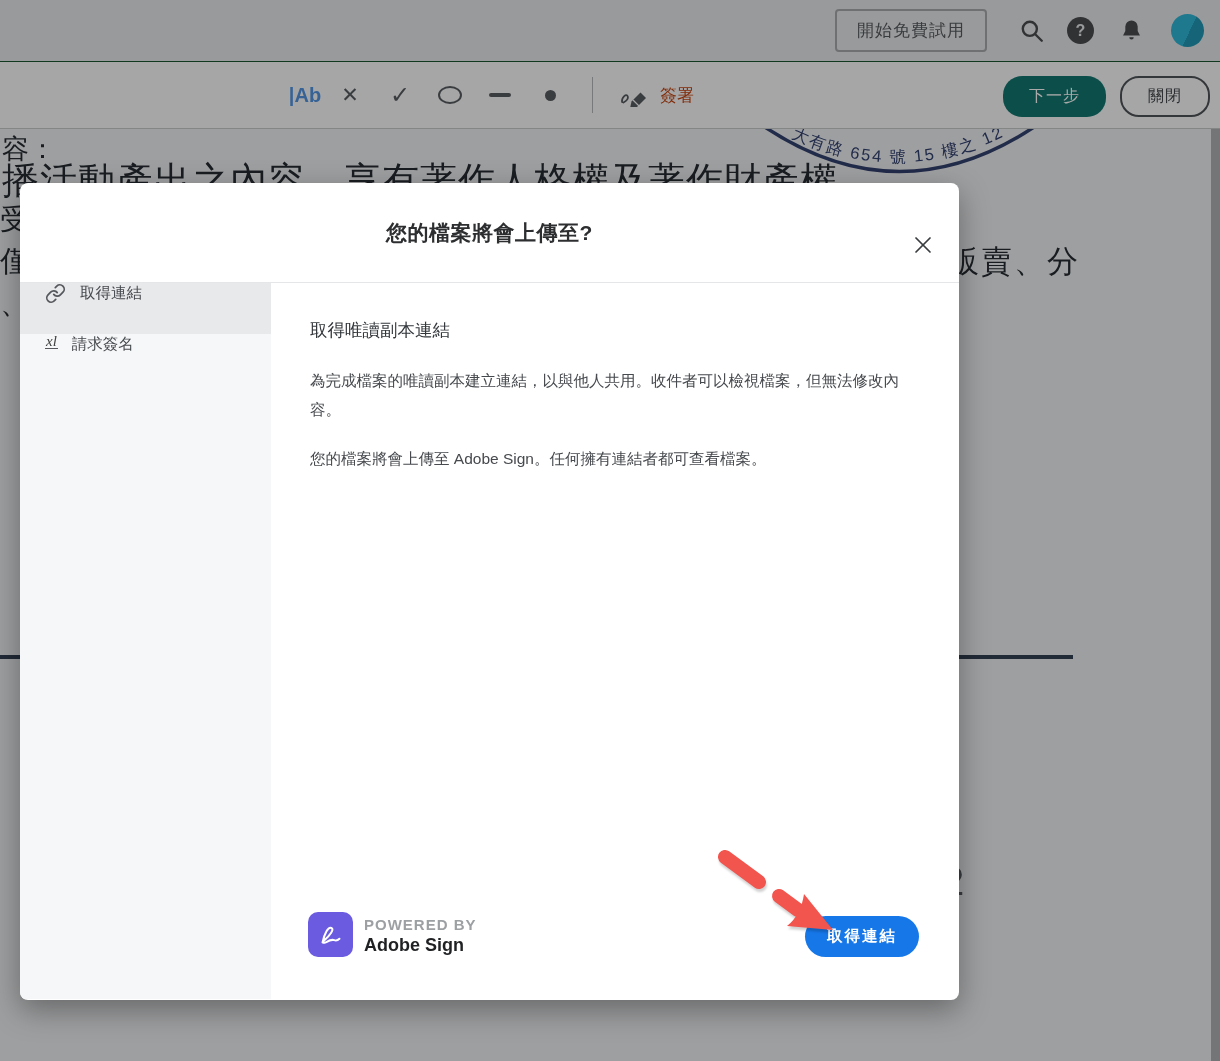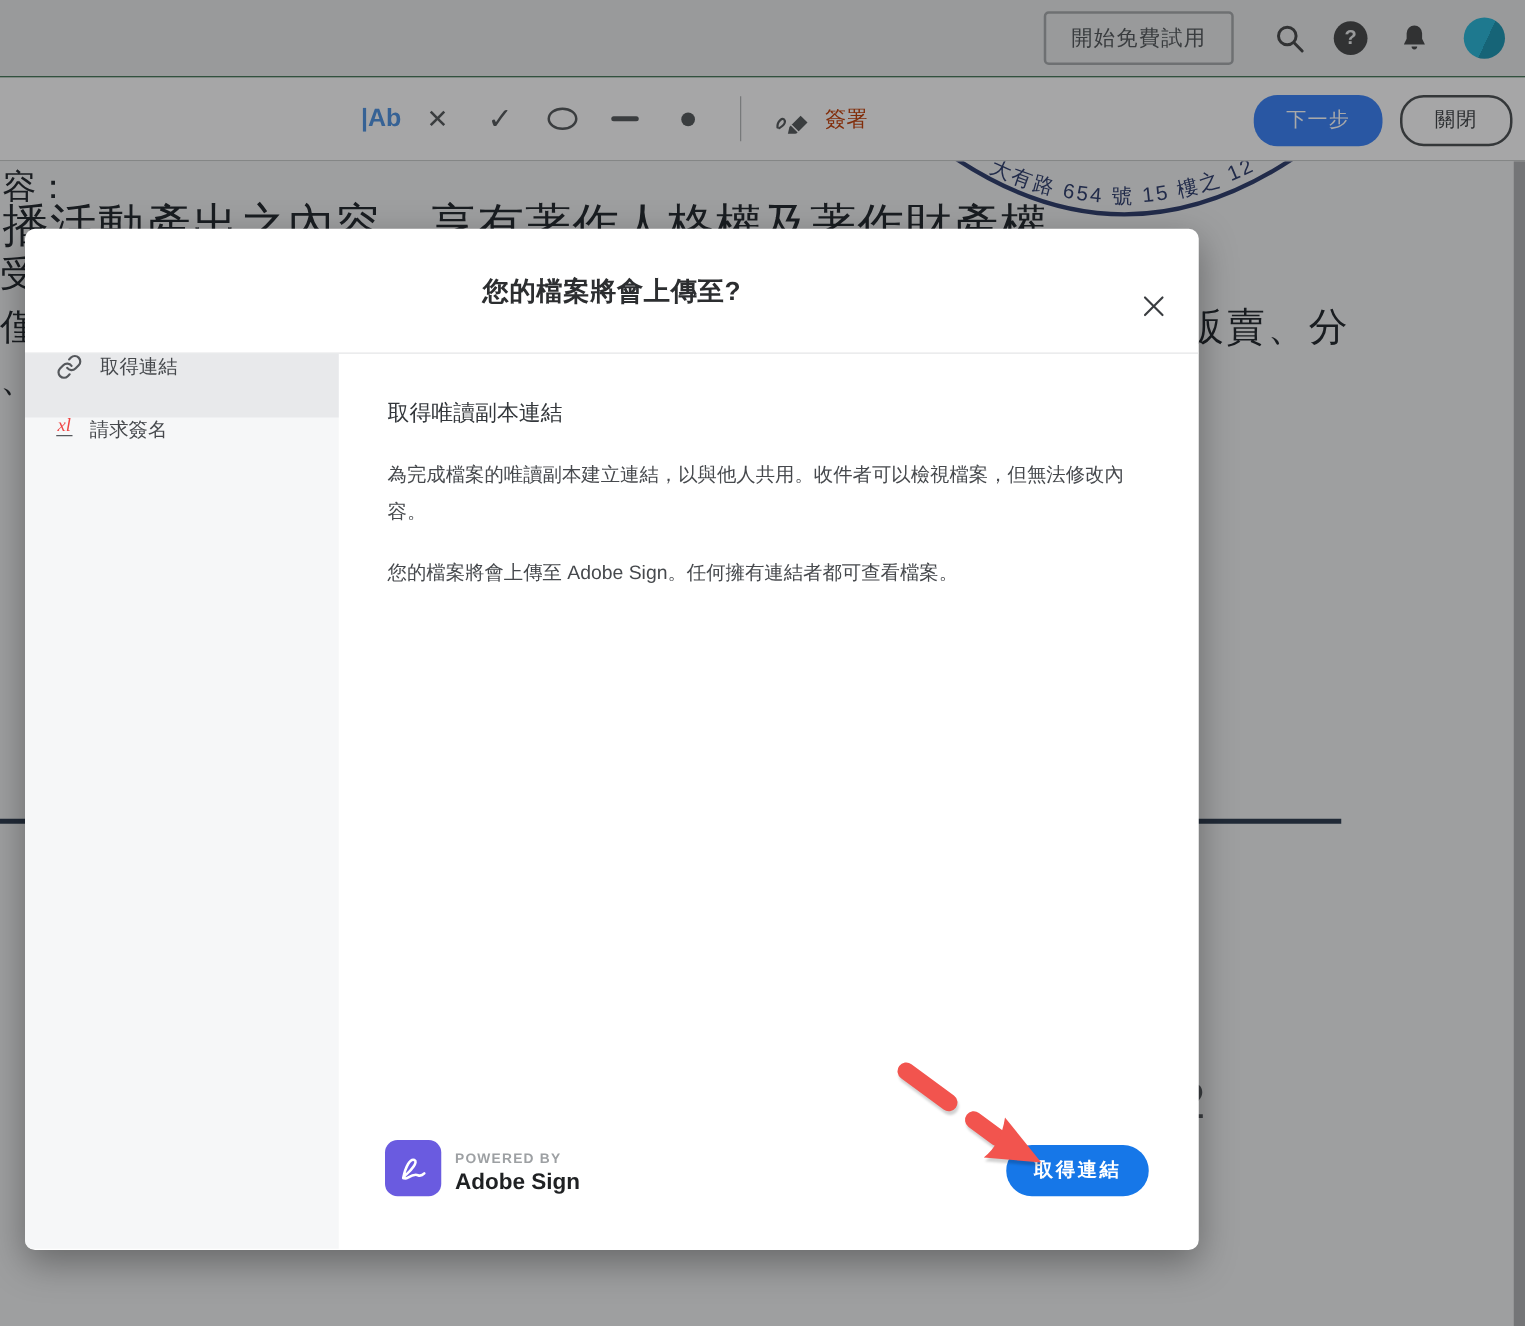--- a/index.html
+++ b/index.html
@@ -32,21 +32,21 @@
   .tool-ab { color:#4f92e0; font-weight:bold; font-size:20px; width:34px; margin-right:16px; letter-spacing:0; }
   .glyph-x { font-size:21px; font-weight:500; }
   .glyph-check { font-size:24px; font-weight:500; }
   .shape-oval { width:27px; height:18px; border:2.5px solid #55595d; border-radius:50%; }
   .shape-dash { width:22px; height:4px; background:#55595d; border-radius:2px; }
   .shape-dot { width:11px; height:11px; background:#55595d; border-radius:50%; }
   .tool-sep { width:1px; height:36px; background:#b3b5b7; margin:0 26px 0 4px; }
   .sign-tool { display:flex; align-items:center; gap:9px; color:#c2410c; font-size:17px; }
   .bar-buttons { position:absolute; right:10px; top:14px; display:flex; gap:14px; }
   .pill { border-radius:19px; font-size:16px; padding:8px 26px; letter-spacing:1px; }
-  .pill-primary { background:#3b82f6; color:#ffffff; border:none; }
+  .pill-primary { background:#0f766e; color:#ffffff; border:none; }
   .pill-outline { background:transparent; color:#3f4347; border:2px solid #4c5054; }
 
   .document { position:absolute; left:0; top:129px; width:100%; height:932px;
     background:#eff0f2; overflow:hidden; color:#23282e; }
   .doc-line1 { position:absolute; left:2px; top:2px; font-size:27px; font-weight:500; }
   .doc-line2 { position:absolute; left:2px; top:27px; font-size:37px; font-weight:500;
     letter-spacing:1px; white-space:nowrap; }
   .doc-frag { position:absolute; left:0; width:24px; overflow:hidden; font-size:29px;
     font-weight:500; white-space:nowrap; }
   .frag-a { top:71px; } .frag-b { top:113px; } .frag-c { top:155px; }
@@ -67,31 +67,31 @@
     border-bottom:1px solid #e5e6e7; }
   .modal-title { font-size:21px; font-weight:bold; color:#2c2e30; letter-spacing:0.5px; }
   .modal-close { position:absolute; right:25px; top:51px; width:22px; height:22px; background:none;
     border:none; cursor:pointer; display:flex; align-items:center; justify-content:center; }
   .modal-body { display:flex; height:716px; }
   .modal-sidebar { width:251px; background:#f6f7f8; flex-shrink:0; }
   .side-item { height:51px; display:flex; align-items:flex-start; padding-left:25px; gap:14px;
     color:#46494d; font-size:15.5px; cursor:pointer; }
   .side-item.selected { background:#e8e9eb; }
   .sig-icon { font-family:"Liberation Serif","DejaVu Serif",serif; font-style:italic; font-size:15px;
-    color:#ef4444; border-bottom:1.5px solid #55585c; padding:0 1px 0 1px; line-height:14px; }
+    color:#404040; border-bottom:1.5px solid #55585c; padding:0 1px 0 1px; line-height:14px; }
   .modal-content { position:relative; flex:1; padding:35px 40px 0 39px; }
   .content-heading { font-size:17.5px; font-weight:400; color:#33373b; margin-bottom:24px; }
   .content-para { font-size:15.5px; line-height:29px; color:#46494d; max-width:602px; margin-bottom:20px; }
   .modal-footer { position:absolute; left:37px; right:40px; bottom:42px;
     display:flex; align-items:flex-end; justify-content:space-between; }
   .brand-block { display:flex; align-items:flex-end; gap:11px; }
   .brand-logo { width:45px; height:45px; border-radius:10px; background:#6a5be0;
     display:flex; align-items:center; justify-content:center; }
   .brand-text { display:flex; flex-direction:column; gap:2px; padding-bottom:1px; }
-  .powered-by { font-size:11px; font-weight:bold; letter-spacing:1px; color:#9da0a3; }
+  .powered-by { font-size:15px; font-weight:bold; letter-spacing:1px; color:#9da0a3; }
   .brand-name { font-size:18px; font-weight:bold; color:#1f2123; }
   .create-link-btn { height:41px; padding:0 22px; border:none; border-radius:21px; background:#1677e8;
     color:#ffffff; font-size:15.5px; font-weight:bold; letter-spacing:2px; cursor:pointer; }
 
   .red-arrow { position:absolute; left:703px; top:843px; z-index:3;
     filter:drop-shadow(1px 3px 1px rgba(0,0,0,0.18)); }
 </style>
 </head>
 <body>
 

